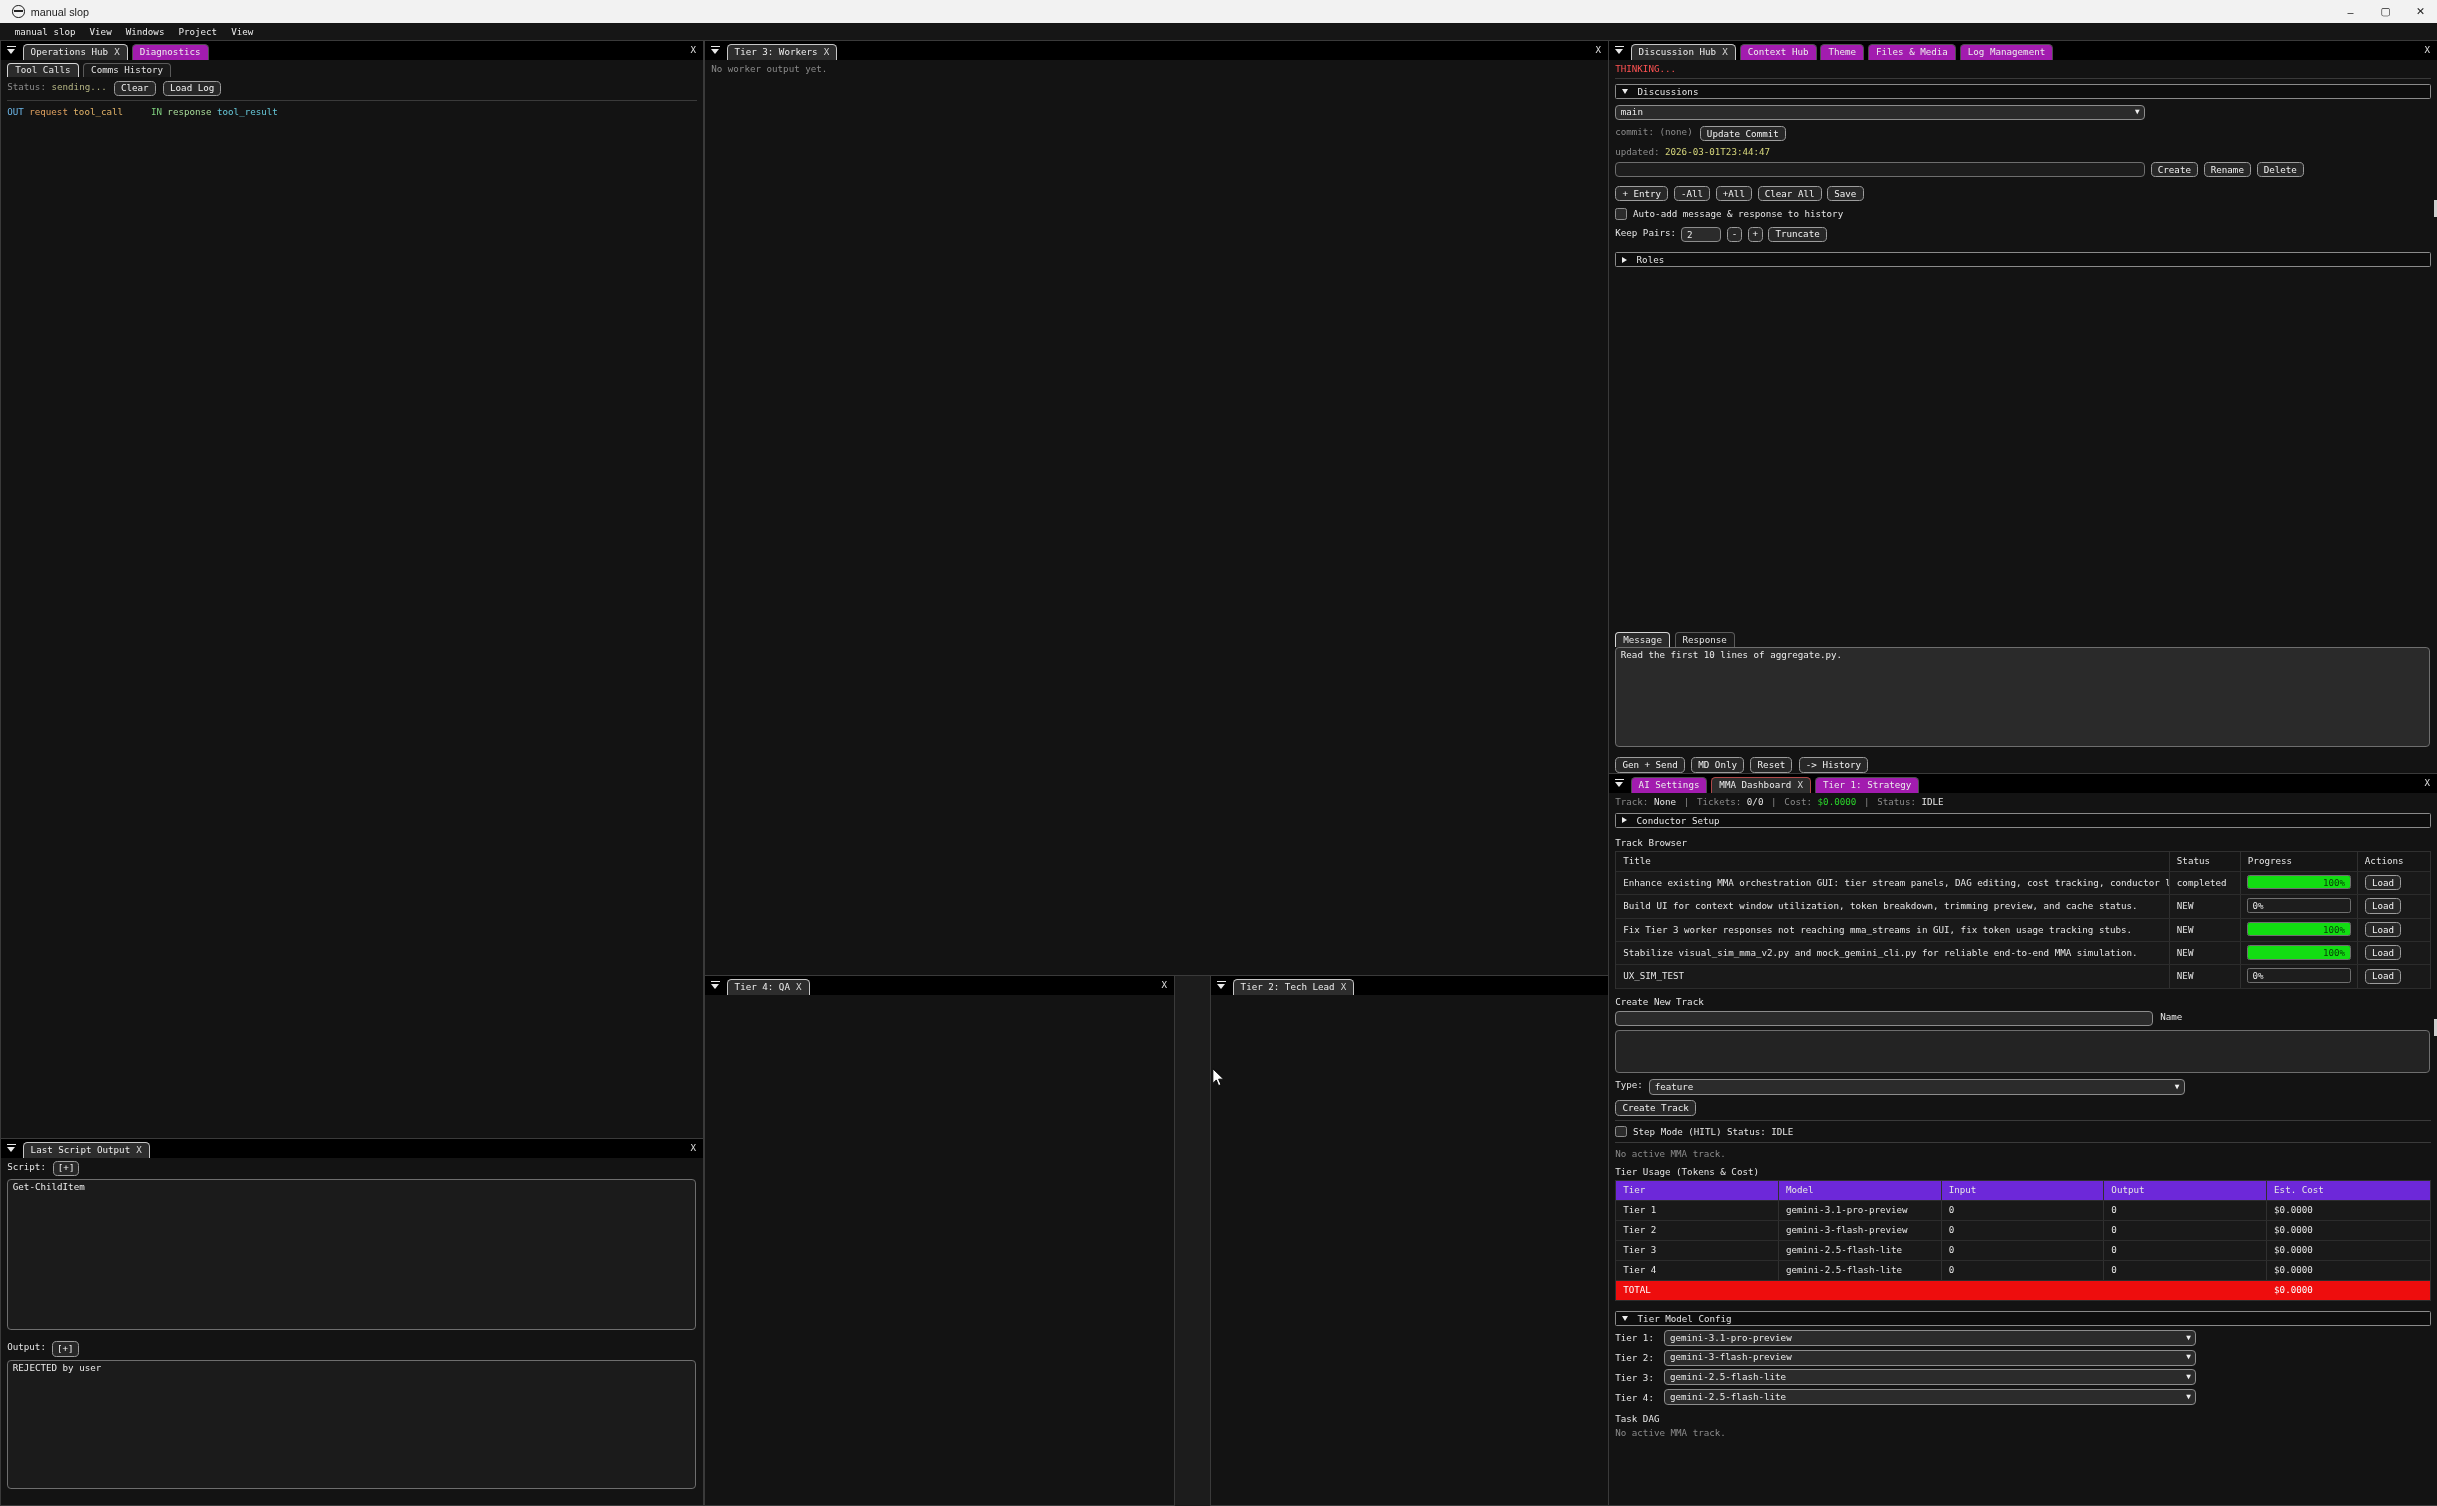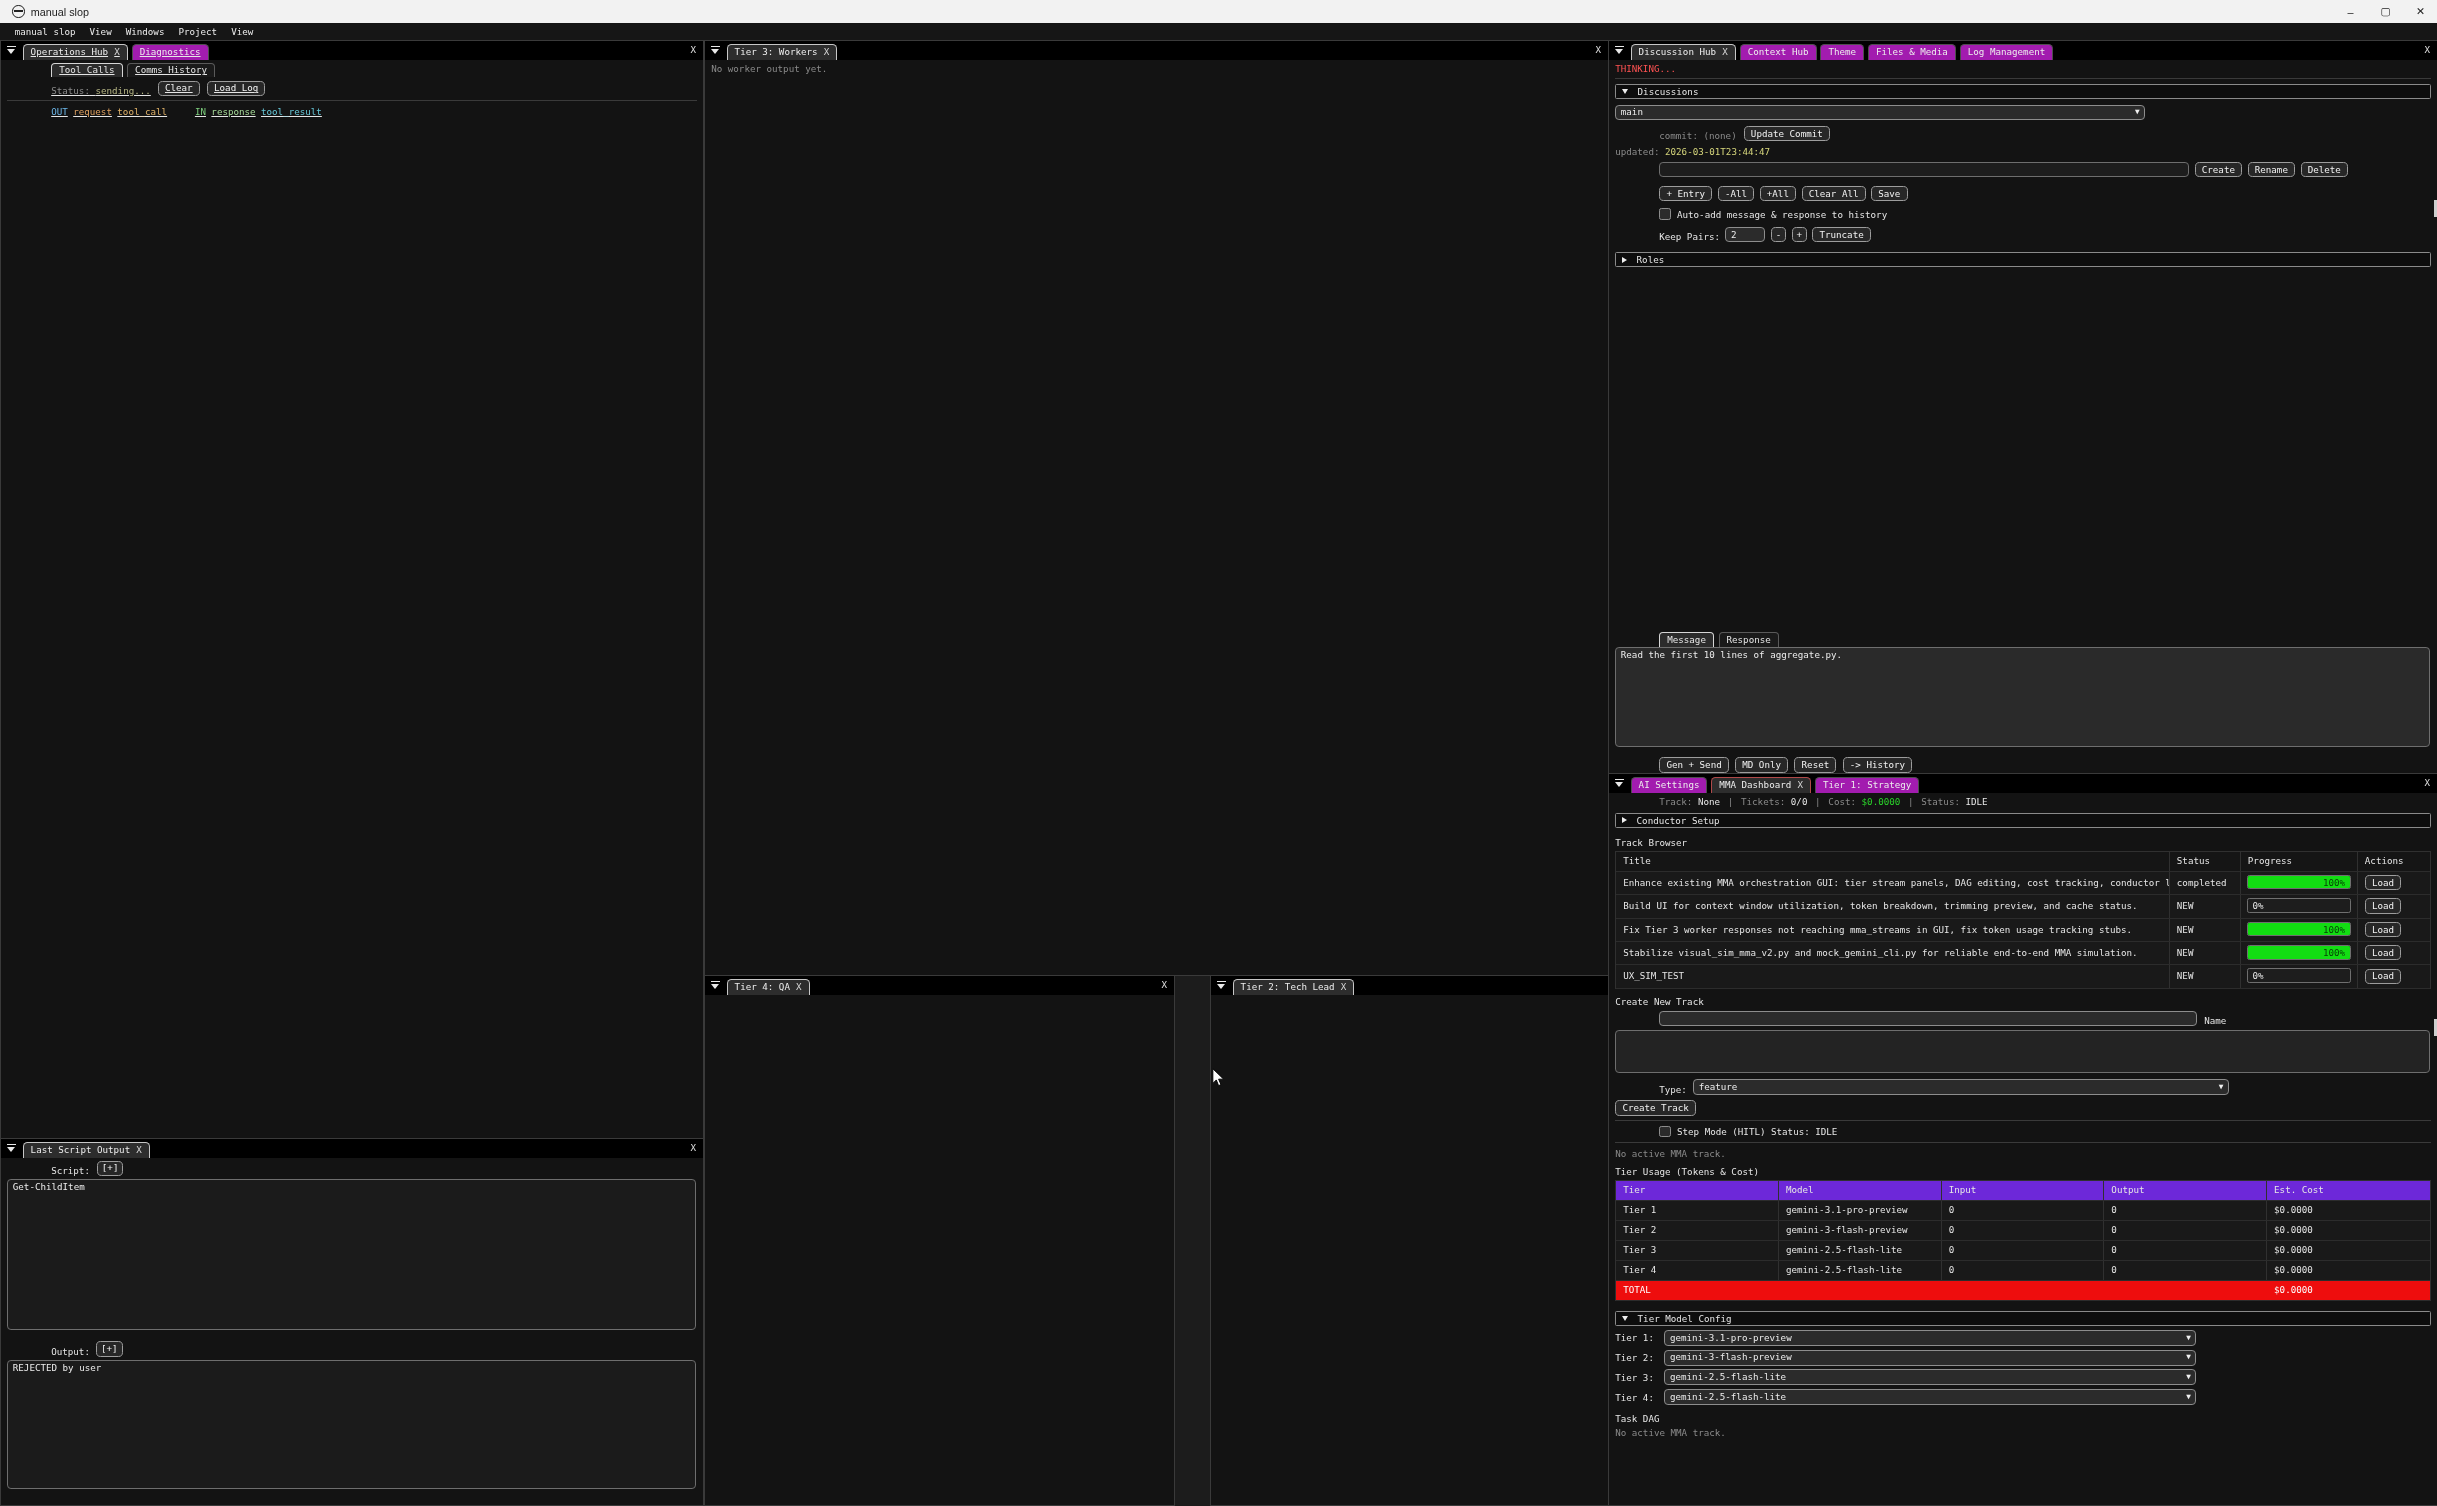--- a/index.html
+++ b/index.html
@@ -17,21 +17,21 @@
   .win-btn { width:35px; height:23px; display:flex; align-items:center; justify-content:center;
     color:#222; font-size:10.8px; }
 
   
   #menubar { position:absolute; left:0; top:23px; width:2438px; height:17px; background:#161616;
     display:flex; align-items:center; padding-left:7.7px; gap:0; }
   .menu-item { padding:0 7px; color:#ececec; }
 
   
   .panel { position:absolute; background:#131313; border:0.8px solid #3a3a3a; }
-  #panel-ops    { left:0;      top:40px;   width:704px;  height:1099px;text-decoration:underline; }
+  #panel-ops    { left:0;      top:40px;   width:704px;  height:1099px; }
   #panel-tier3  { left:704px;  top:40px;   width:905px; height:936px; }
   #panel-tier4  { left:704px;  top:975px; width:471px;  height:531px; }
   #panel-tier2  { left:1174px; top:975px; width:499px;  height:531px;margin-left:36px; }
   #panel-disc   { left:1608px; top:40px;   width:830px; height:734px; }
   #panel-dash   { left:1608px; top:773px; width:830px; height:733px; }
   #panel-script { left:0;      top:1138px; width:704px;  height:368px; }
 
   .tabbar { height:18.5px; background:#000; display:flex; align-items:flex-end; position:relative;
     padding-left:21.6px; }
   .dock-icon { position:absolute; left:5.4px; top:3.9px; width:10px; height:10px; }
@@ -63,21 +63,21 @@
   .select .arrow { color:#f0f0f0; font-size:7.7px; }
   textarea.field { resize:none; background:#2a2a2a; border-color:#6e6e6e; display:block; }
   .checkbox { display:inline-block; width:11.6px; height:11.6px; background:#2b2b2b;
     border:0.8px solid #8d8d8d; border-radius:2.3px; vertical-align:middle; margin-right:6.2px; }
   .sect { border:0.8px solid #8a8a8a; background:#0d0d0d; padding:0.8px 6.2px; display:flex; gap:9.2px;
     align-items:center; border-radius:1.5px; height:15.4px; }
   .tri-r { width:0; height:0; border-top:3.9px solid transparent; border-bottom:3.9px solid transparent;
     border-left:5.4px solid #efefef; }
   .tri-d { width:0; height:0; border-left:3.9px solid transparent; border-right:3.9px solid transparent;
     border-top:5.4px solid #efefef; }
-  .row { display:flex; align-items:flex-end;margin-left:44px; }
+  .row { display:flex; align-items:flex-start; }
 
   
   .c-thinking { color:var(--thinking); }
   .c-yellow { color:var(--timestamp_yellow); }
   .c-olive { color:var(--status_olive); }
   .c-cost { color:var(--cost_green); }
   .c-out { color:var(--out_blue); } .c-req { color:var(--request_orange); }
   .c-tc { color:var(--tool_call_orange); } .c-in { color:var(--in_green); }
   .c-resp { color:var(--response_green); } .c-tr { color:var(--tool_result_cyan); }
 

